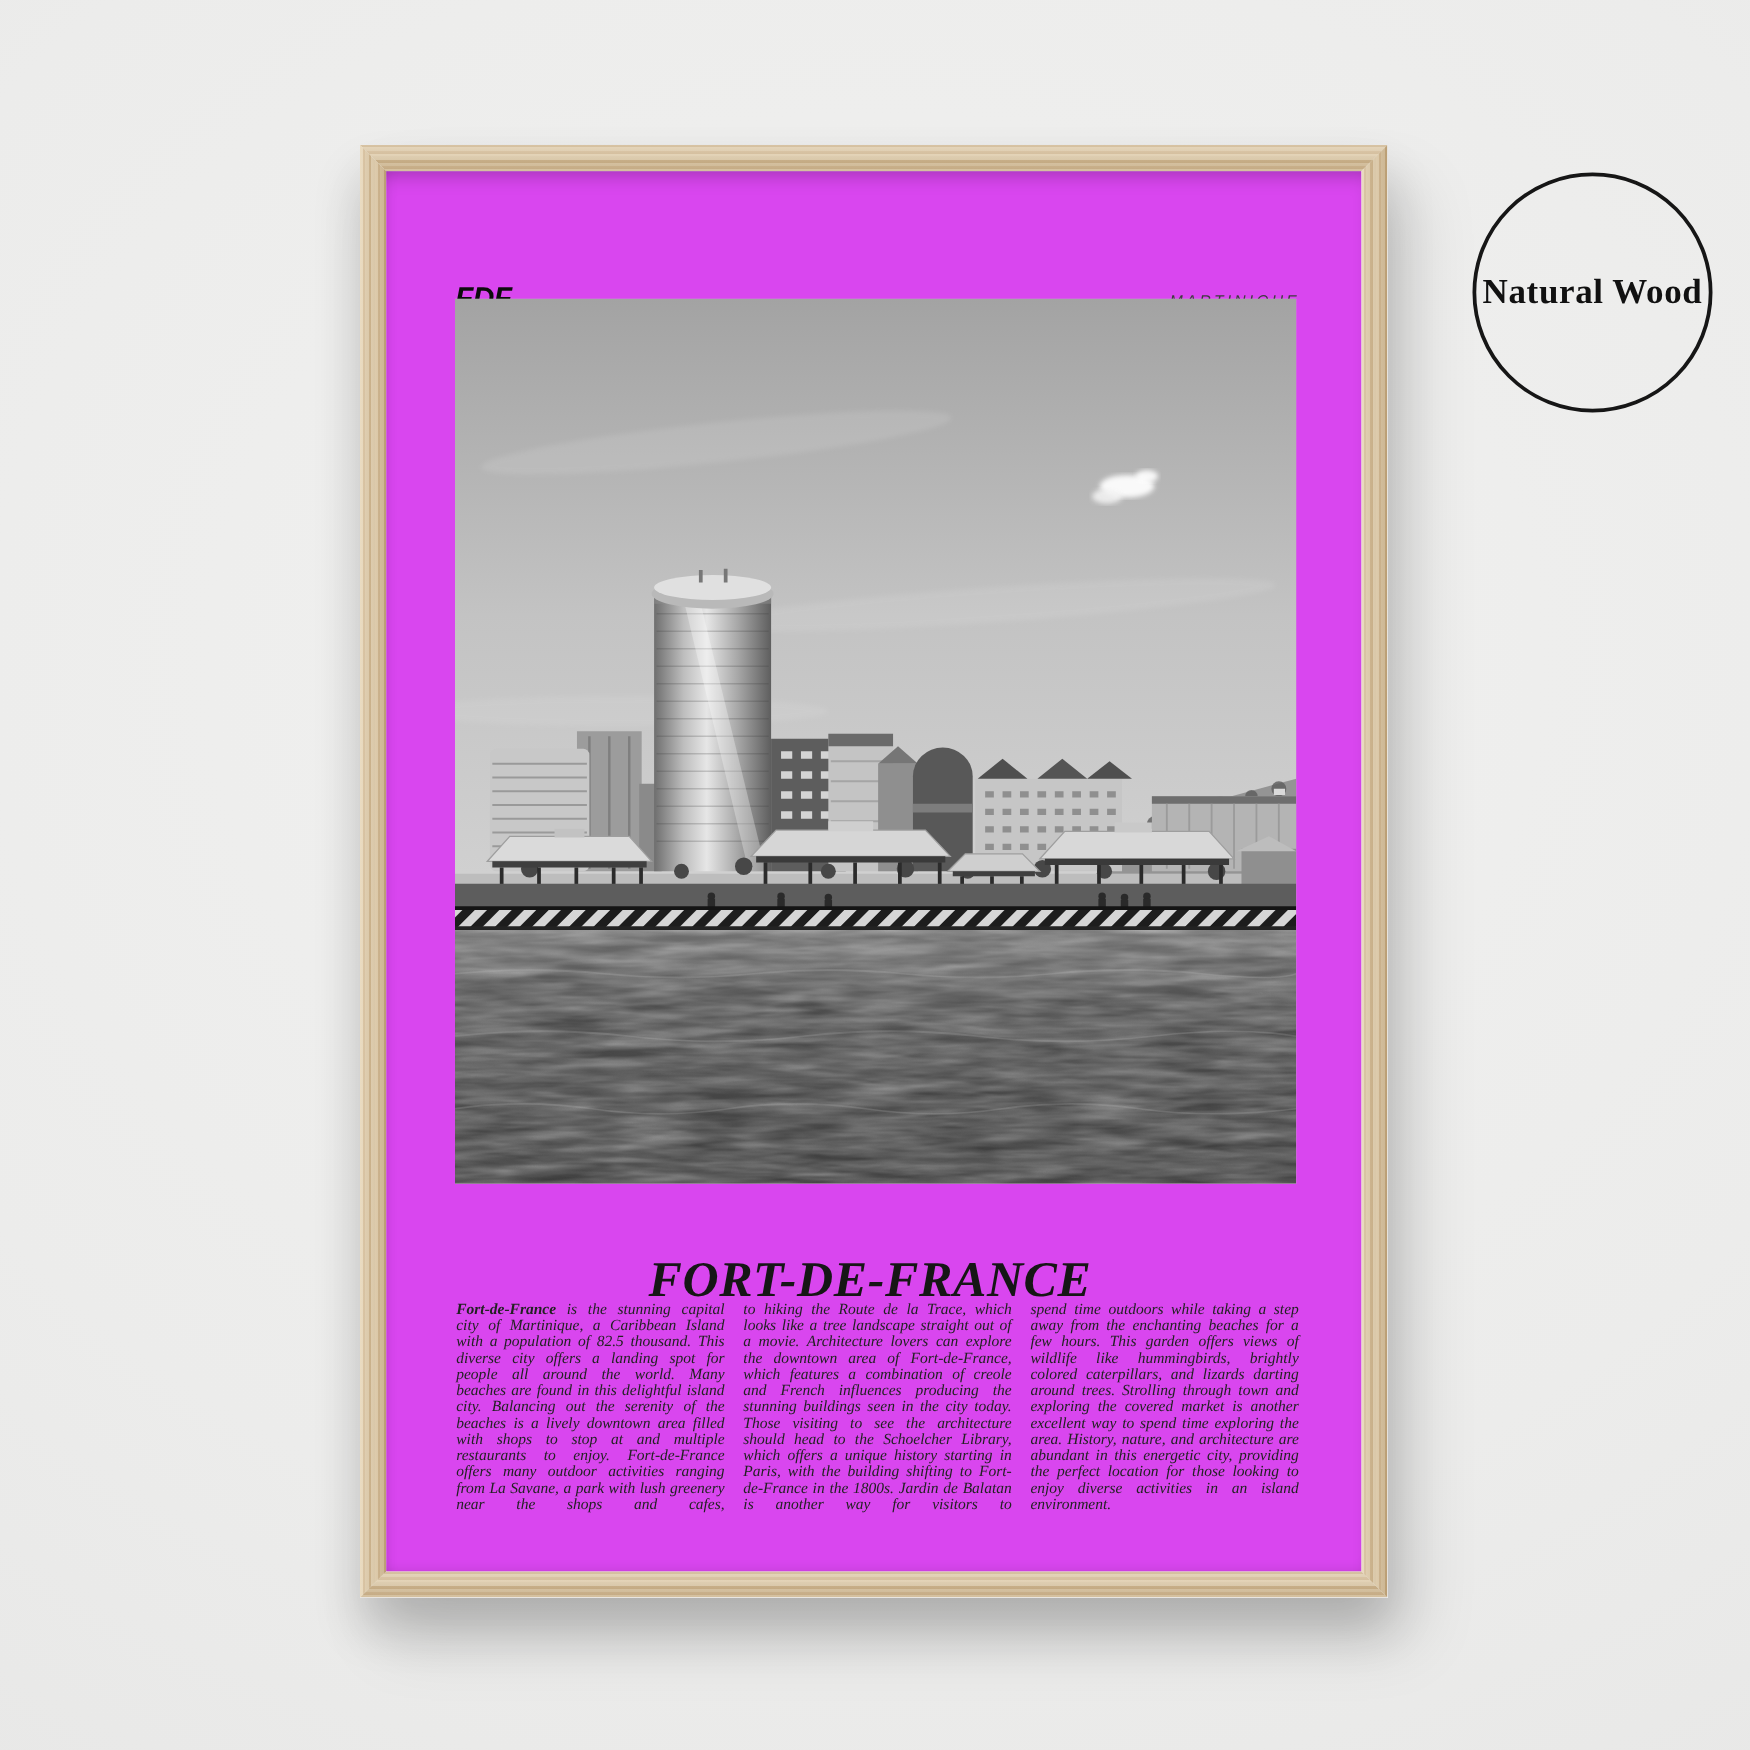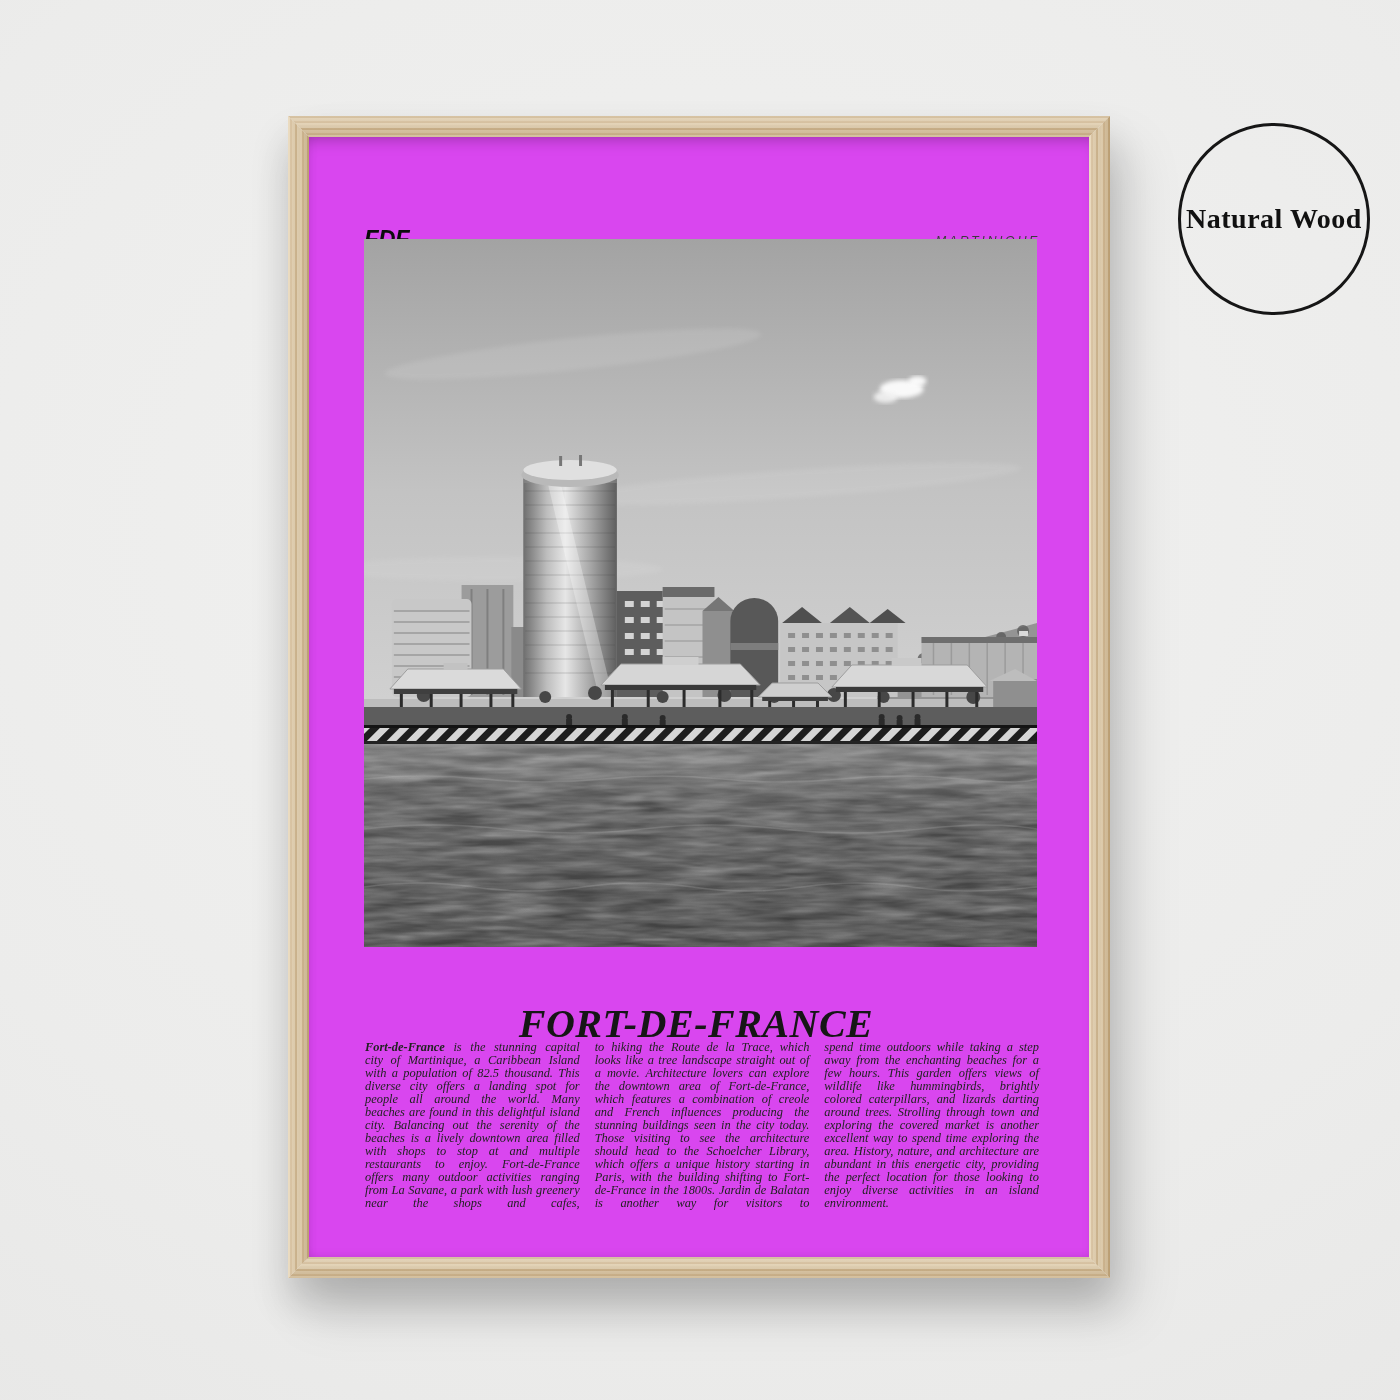--- a/index.html
+++ b/index.html
@@ -3,21 +3,21 @@
 <meta charset="utf-8">
 <style>
   html,body{margin:0;padding:0;}
   body{
     width:1400px;height:1400px;overflow:hidden;position:relative;
     background:radial-gradient(115% 95% at 50% 38%, #f1f1f0 0%, #ececeb 55%, #e5e5e4 100%);
     font-family:"Liberation Serif", serif;color:#1b1b1b;
   }
   
   .badge{
-    position:absolute;left:1178px;top:123px;width:186px;height:186px;border-radius:50%;
+    position:absolute;left:1178px;top:138px;width:186px;height:186px;border-radius:50%;
     border:3px solid #161616;display:flex;align-items:center;justify-content:center;
     background:transparent;
   }
   .badge span{font-family:"Liberation Serif",serif;font-weight:bold;font-size:28px;letter-spacing:.5px;color:#111;}
   
   .frame{position:absolute;left:288px;top:116px;width:822px;height:1162px;
     box-shadow:0 24px 36px rgba(0,0,0,.16), 20px 34px 50px rgba(0,0,0,.13);}
   .side{position:absolute;}
   .side.h{left:0;width:822px;height:21px;
     background:linear-gradient(180deg, rgba(255,255,255,.28), rgba(104,74,40,.14)),

